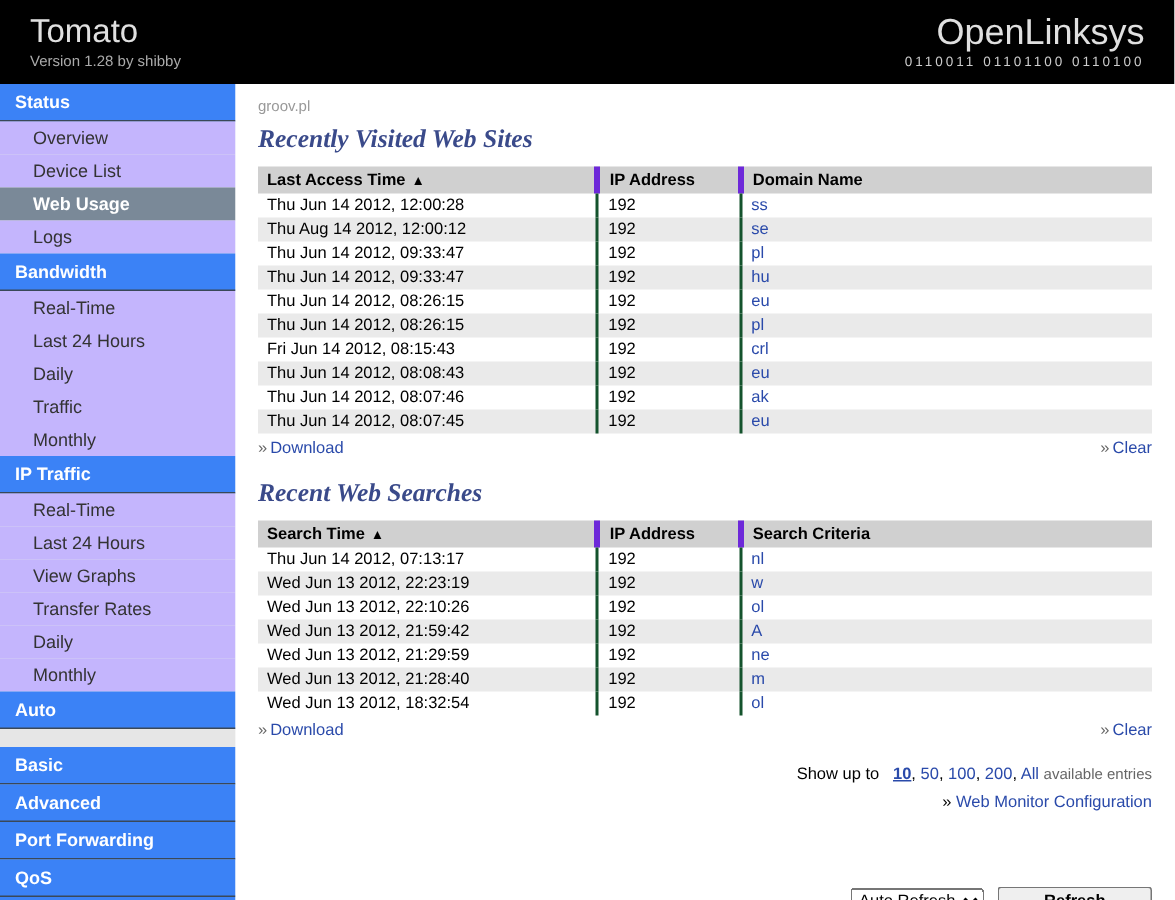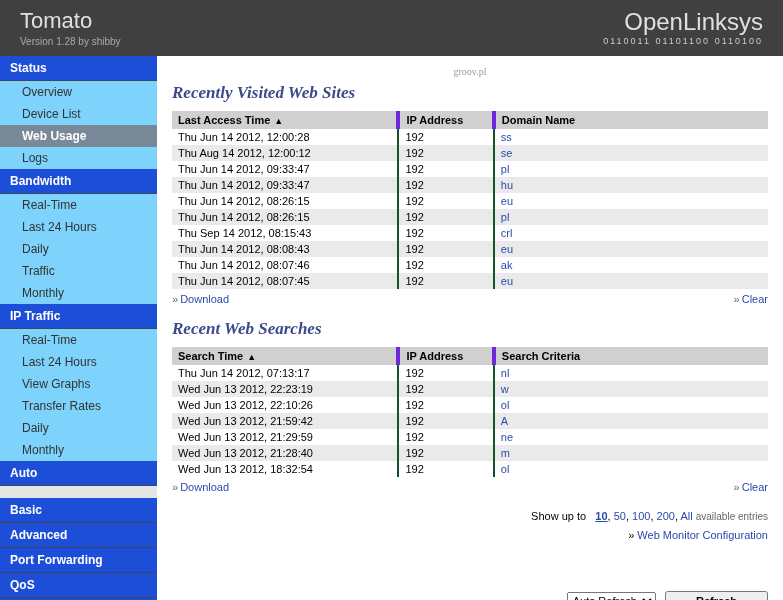--- a/index.html
+++ b/index.html
@@ -1,30 +1,30 @@
 <!DOCTYPE html>
 <html><head>
 <meta charset="utf-8">
 <style>
 * { margin: 0; padding: 0; box-sizing: border-box; }
 body { font-family: Arial, sans-serif; font-size: 12px; background: #fff; width: 783px; }
-.header { background: #404040; color: #fff; padding: 8px 20px; display: flex; justify-content: space-between; align-items: flex-start; height: 56px; }
+.header { background: #000000; color: #fff; padding: 8px 20px; display: flex; justify-content: space-between; align-items: flex-start; height: 56px; }
 .header-left .title { font-family: "Trebuchet MS", sans-serif; font-size: 22px; font-weight: normal; color: #e0e0e0; }
 .header-left .version { font-size: 10px; color: #aaa; margin-top: 2px; }
 .header-right { text-align: right; }
 .header-right .brand { font-family: "Trebuchet MS", sans-serif; font-size: 24px; color: #e0e0e0; }
 .header-right .binary { font-size: 9px; letter-spacing: 2px; color: #ccc; }
 .layout { display: flex; }
 .sidebar { width: 157px; background: #e6e6e6; padding: 0; font-size: 12px; min-height: 544px; }
-.sidebar .section { background: #1d4ed8; color: #fff; font-weight: bold; padding: 5px 10px; cursor: pointer; border-bottom: 1px solid #3a4858; }
-.sidebar .item { background: #7dd3fc; color: #333; padding: 4px 10px 4px 22px; cursor: pointer; }
+.sidebar .section { background: #3b82f6; color: #fff; font-weight: bold; padding: 5px 10px; cursor: pointer; border-bottom: 1px solid #3a4858; }
+.sidebar .item { background: #c4b5fd; color: #333; padding: 4px 10px 4px 22px; cursor: pointer; }
 .sidebar .item.active { background: #7a8998; color: #fff; font-weight: bold; }
 .sidebar .spacer { height: 12px; background: #e6e6e6; }
 .content { flex: 1; padding: 10px 15px; background: #fff; position: relative; }
-.top-link { text-align: center; font-size: 10px; color: #999; margin-bottom: 3px; font-family: Liberation Serif, serif; }
+.top-link { text-align: left; font-size: 10px; color: #999; margin-bottom: 3px; }
 .section-title { color: #3a4a8a; font-style: italic; font-weight: bold; font-size: 17px; margin: 6px 0 8px 0; font-family: Georgia, serif; }
 table { width: 100%; border-collapse: collapse; font-size: 11px; }
 thead th { background: #d0d0d0; text-align: left; padding: 3px 6px; font-weight: bold; border-right: 4px solid #6d28d9; }
 thead th:last-child { border-right: none; }
 thead th .sort { font-size: 9px; margin-left: 4px; }
 tbody tr:nth-child(even) { background: #eaeaea; }
 tbody td { padding: 2px 6px; border-right: 2px solid #14532d; }
 tbody td:last-child { border-right: none; }
 tbody td.link { color: #2a4aaa; cursor: pointer; }
 .table-footer { display: flex; justify-content: space-between; margin: 4px 0 14px 0; font-size: 11px; }
@@ -117,21 +117,21 @@
             <td>Thu Jun 14 2012, 08:26:15</td>
             <td>192</td>
             <td class="link">eu</td>
           </tr>
           <tr>
             <td>Thu Jun 14 2012, 08:26:15</td>
             <td>192</td>
             <td class="link">pl</td>
           </tr>
           <tr>
-            <td>Thu Sep 14 2012, 08:15:43</td>
+            <td>Fri Jun 14 2012, 08:15:43</td>
             <td>192</td>
             <td class="link">crl</td>
           </tr>
           <tr>
             <td>Thu Jun 14 2012, 08:08:43</td>
             <td>192</td>
             <td class="link">eu</td>
           </tr>
           <tr>
             <td>Thu Jun 14 2012, 08:07:46</td>

